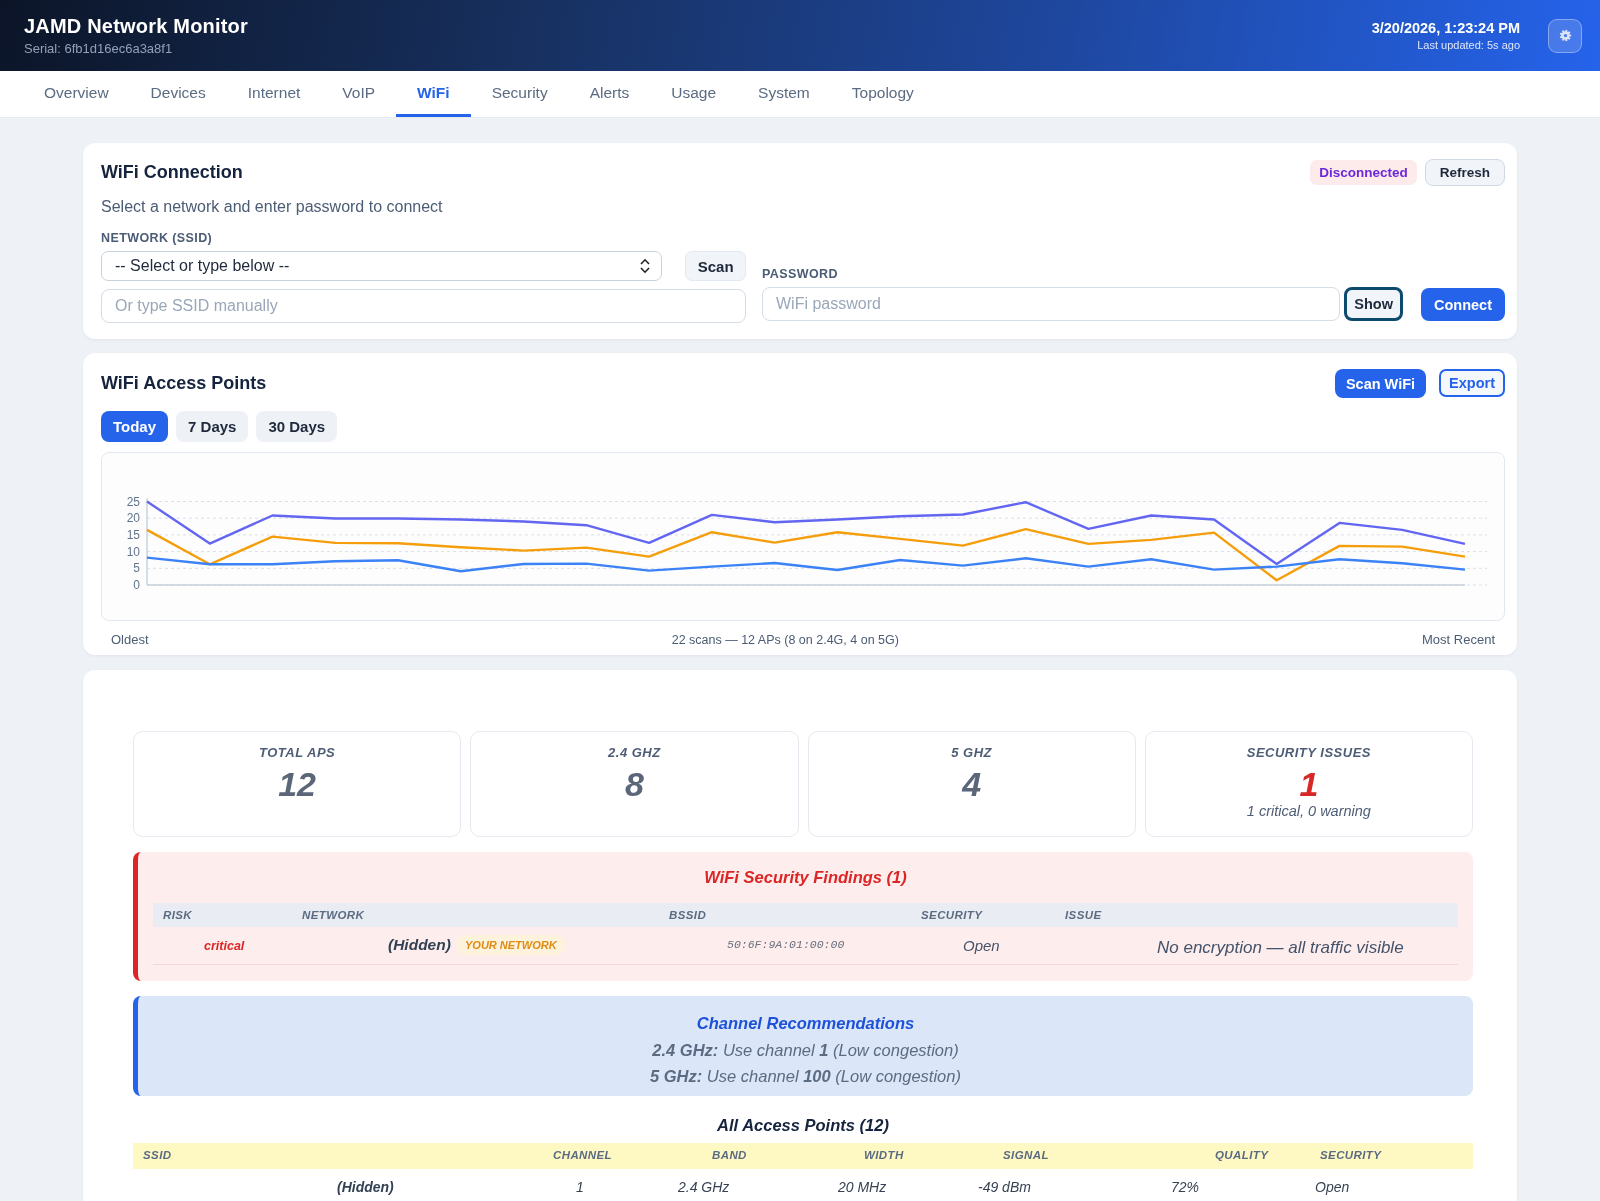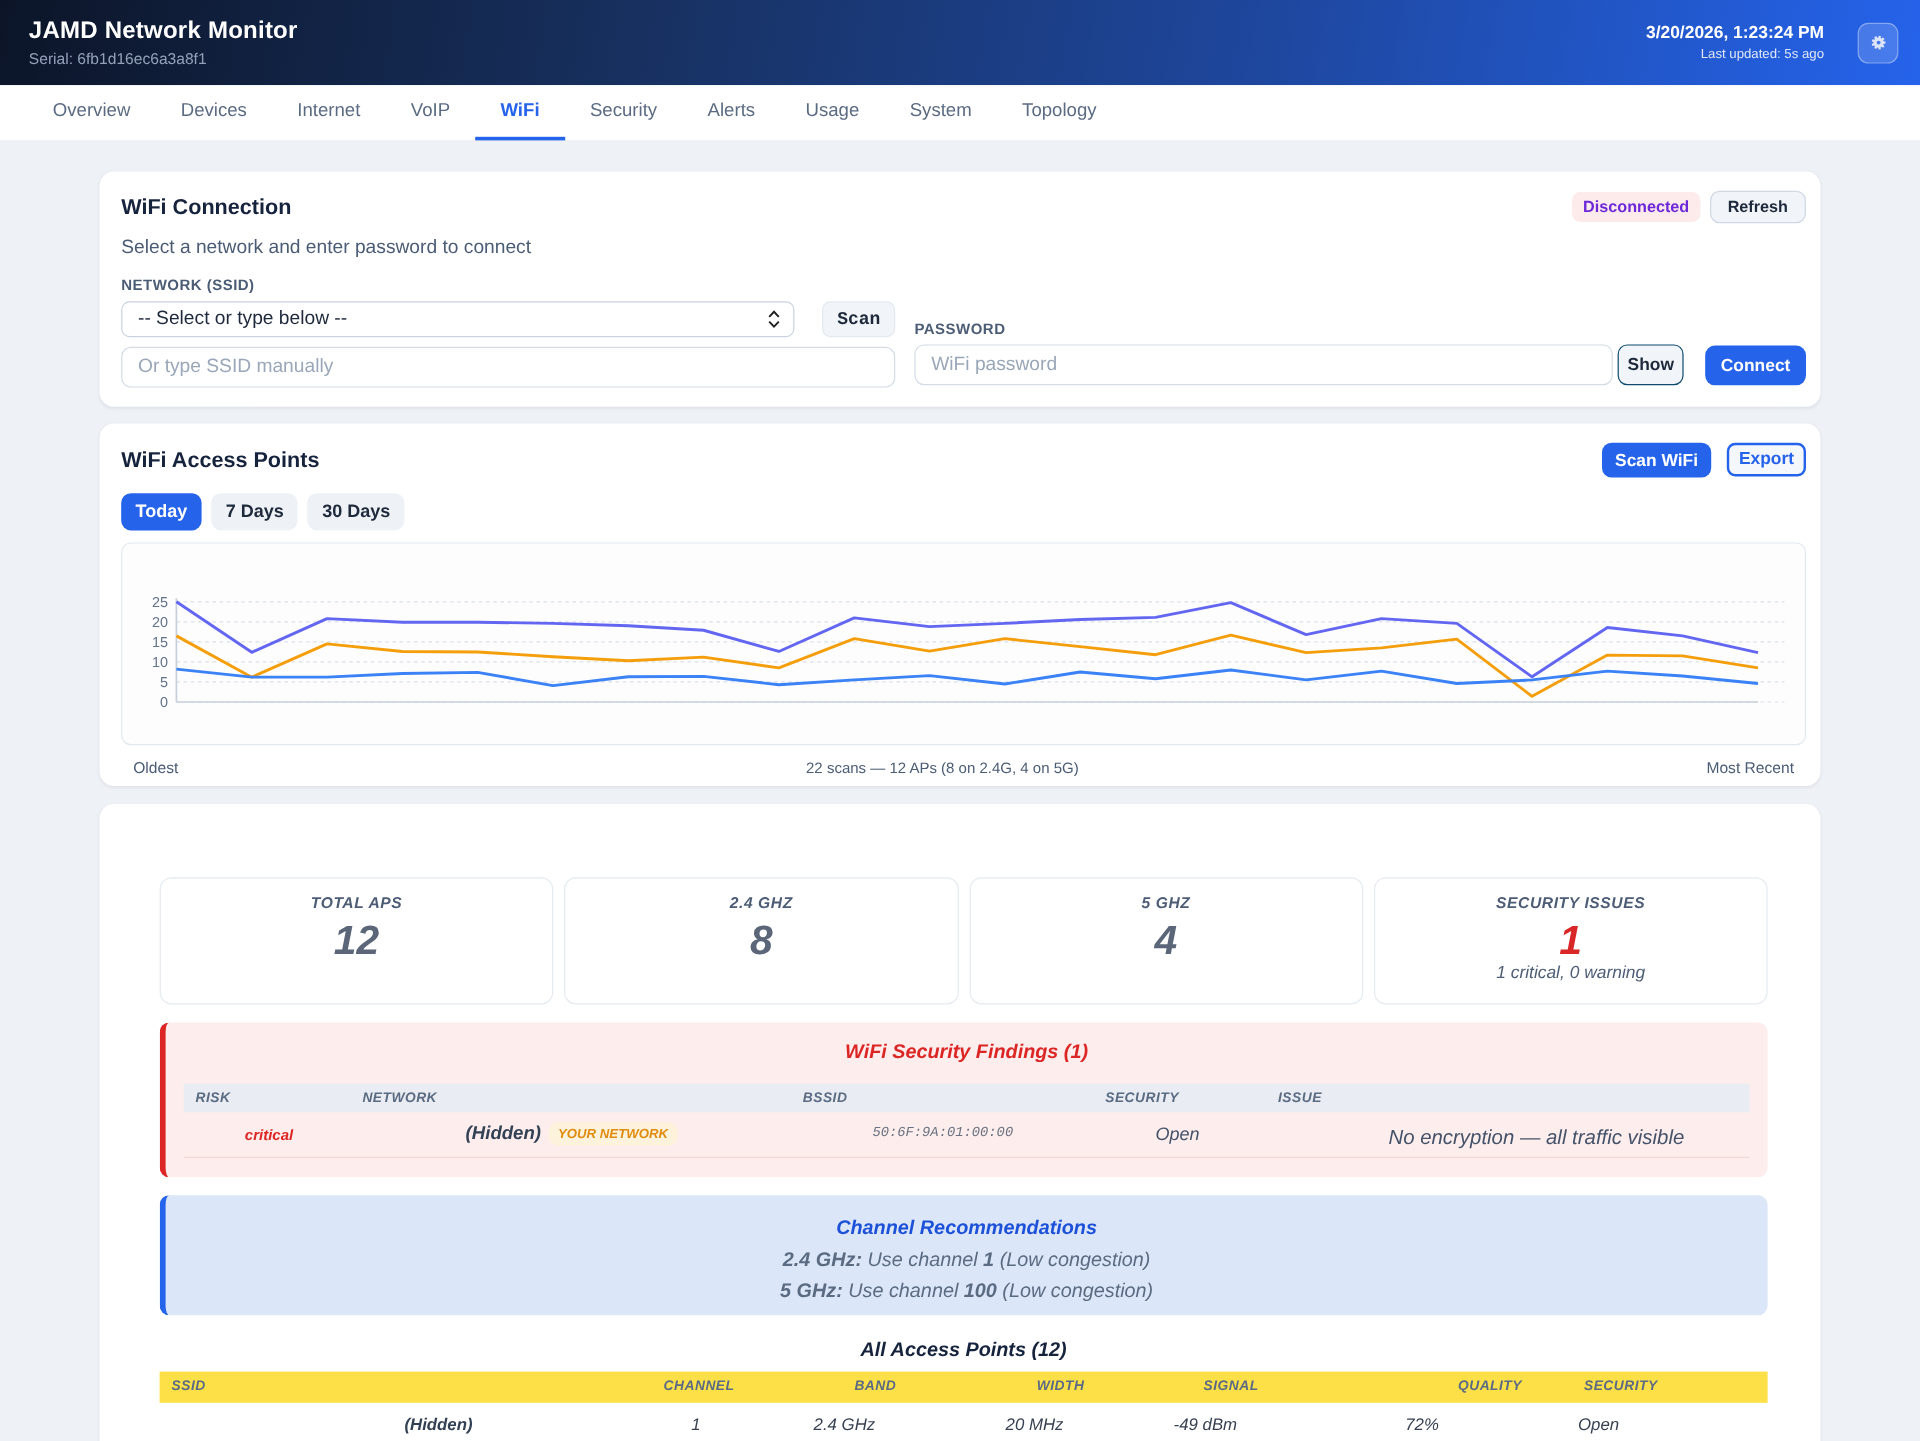--- a/index.html
+++ b/index.html
@@ -32,27 +32,27 @@
   padding:5px 14px; border-radius:8px; font-family:inherit; height:27px; }
 .c1-sub { color:#4b5c75; font-size:16px; margin-top:12px; }
 .lbl { font-size:12.5px; font-weight:bold; color:#4b5c75; letter-spacing:.4px; margin:15px 0 6px; }
 .form-grid { display:flex; gap:16px; }
 .fcol-l { width:645px; }
 .fcol-r { flex:1; }
 .row-sel { display:flex; gap:23px; }
 .selbox { width:574px; height:30px; border:1px solid #c9d3e0; border-radius:7px; display:flex; align-items:center;
   justify-content:space-between; padding:0 10px 0 13px; font-size:16px; color:#1e293b; background:#fff; }
 .btn-scan { background:#f1f4f8; border:1px solid #e3e9f0; color:#1e293b; font-weight:bold; font-size:15px;
-  width:62px; height:30px; border-radius:7px; font-family:Liberation Mono, monospace; }
+  width:62px; height:30px; border-radius:7px; font-family:Liberation Sans, sans-serif; }
 .inp { width:100%; height:34px; border:1px solid #d4dce6; border-radius:8px; font-size:16px; padding:0 13px;
   color:#1e293b; font-family:inherit; margin-top:8px; }
 .inp::placeholder { color:#9aa7b8; }
 .row-pass { display:flex; gap:4px; align-items:flex-end; }
 .row-pass .inp { flex:1; margin-top:0; }
-.btn-show { background:#f1f4f8; border:1px solid #0c4a6e; color:#1e293b; font-weight:bold; font-size:14.5px;
+.btn-show { background:#f1f4f8; border:3px solid #0c4a6e; color:#1e293b; font-weight:bold; font-size:14.5px;
   height:34px; padding:0 7px; border-radius:8px; font-family:inherit; }
 .btn-connect { background:#2563eb; border:none; color:#fff; font-weight:bold; font-size:14.5px; height:33px;
   padding:0 13px; border-radius:8px; font-family:inherit; margin-left:14px; }
 
 .c2-top { display:flex; justify-content:space-between; align-items:center; }
 .c2-top h2 { font-size:18px; color:#16233d; }
 .c2-btns { display:flex; gap:13px; }
 .btn-blue { background:#2563eb; color:#fff; border:none; font-weight:bold; font-size:14.5px; height:29px;
   padding:0 11px; border-radius:8px; font-family:inherit; }
 .btn-outline { background:#f4f7fb; color:#2563eb; border:2px solid #2563eb; font-weight:bold; font-size:14.5px;
@@ -80,21 +80,21 @@
 .sec-tbl { position:relative; height:63px; }
 .sec-hdr { position:absolute; left:0; right:0; top:0; height:24px; background:#e9edf3; }
 .sec-hdr span, .aps-hdr span { position:absolute; top:6px; font-size:11.5px; font-weight:bold; color:#5b6b82; letter-spacing:.4px; }
 .sec-row { position:absolute; left:0; right:0; top:24px; height:38px; border-bottom:1px solid #f3d8d8; }
 .sec-row span { position:absolute; font-size:14px; color:#44526a; top:10px; }
 .panel-blue { margin:15px 32px 0 32px; background:#dbe6f8; border-left:5px solid #2563eb; border-radius:8px; padding:18px 15px 0; height:100px; }
 .panel-blue h3 { color:#1d51d8; font-size:16.5px; text-align:center; }
 .panel-blue p { text-align:center; font-size:16.5px; color:#5b6b82; margin-top:7px; line-height:20px; }
 .aps-title { text-align:center; font-size:16.5px; font-weight:bold; color:#16233d; margin-top:20px; }
 .aps-tbl { position:relative; margin:8px 32px 0 32px; height:80px; }
-.aps-hdr { position:absolute; left:0; right:0; top:0; height:26px; background:#fde047; }
+.aps-hdr { position:absolute; left:0; right:0; top:0; height:26px; background:#fef9c3; }
 .aps-row { position:absolute; left:0; right:0; top:26px; height:40px; }
 .aps-row span { position:absolute; top:10px; font-size:14px; color:#374151; }
 </style>
 </head>
 <body>
 <header class="hdr">
   <div>
     <h1>JAMD Network Monitor</h1>
     <div class="serial">Serial: 6fb1d16ec6a3a8f1</div>
   </div>

